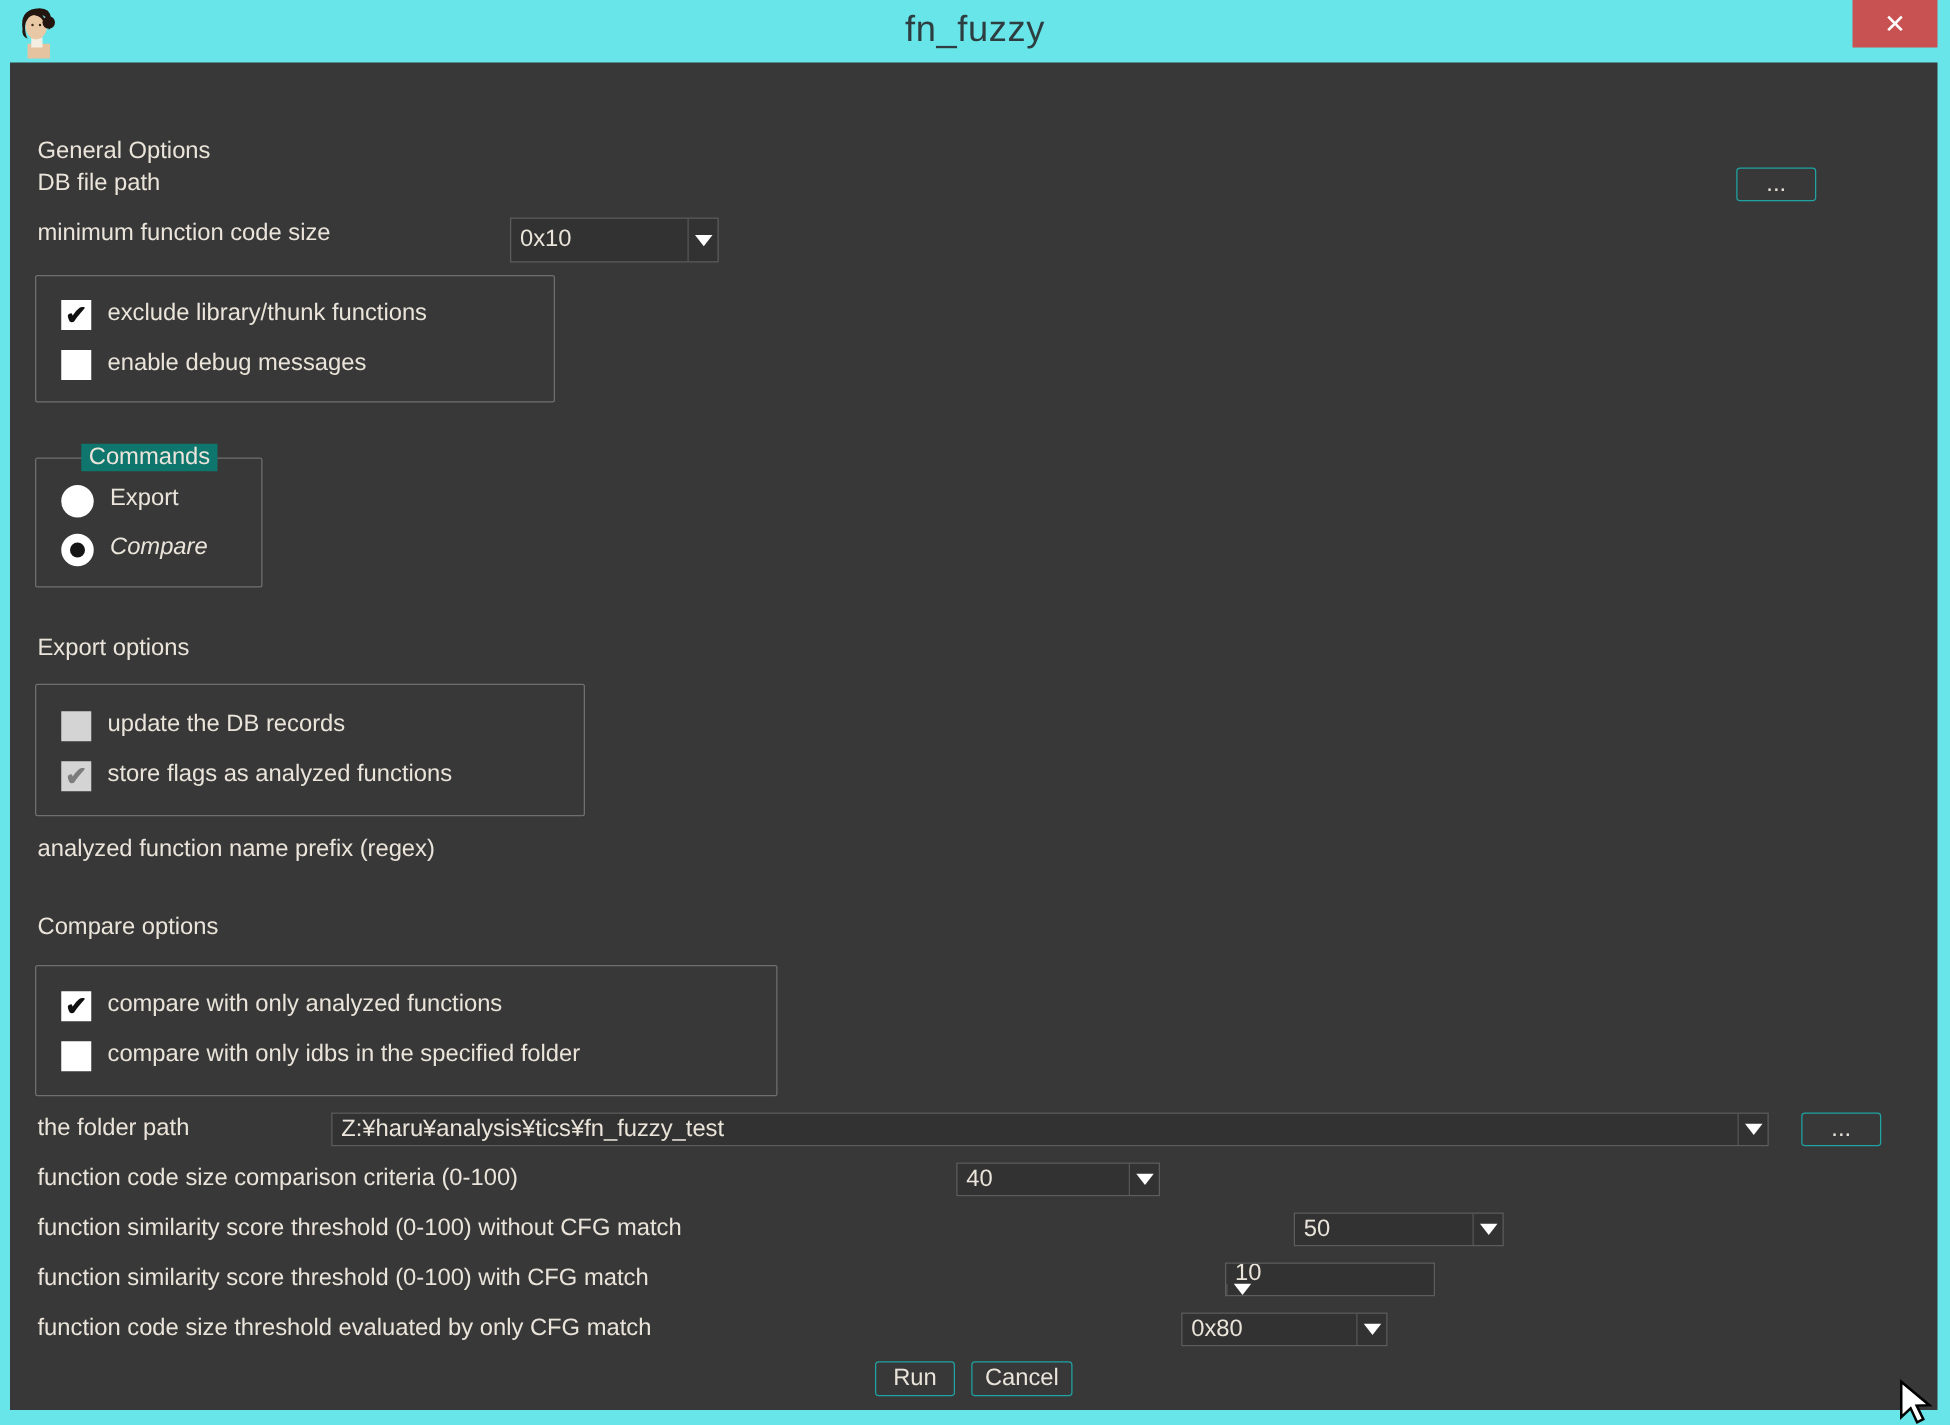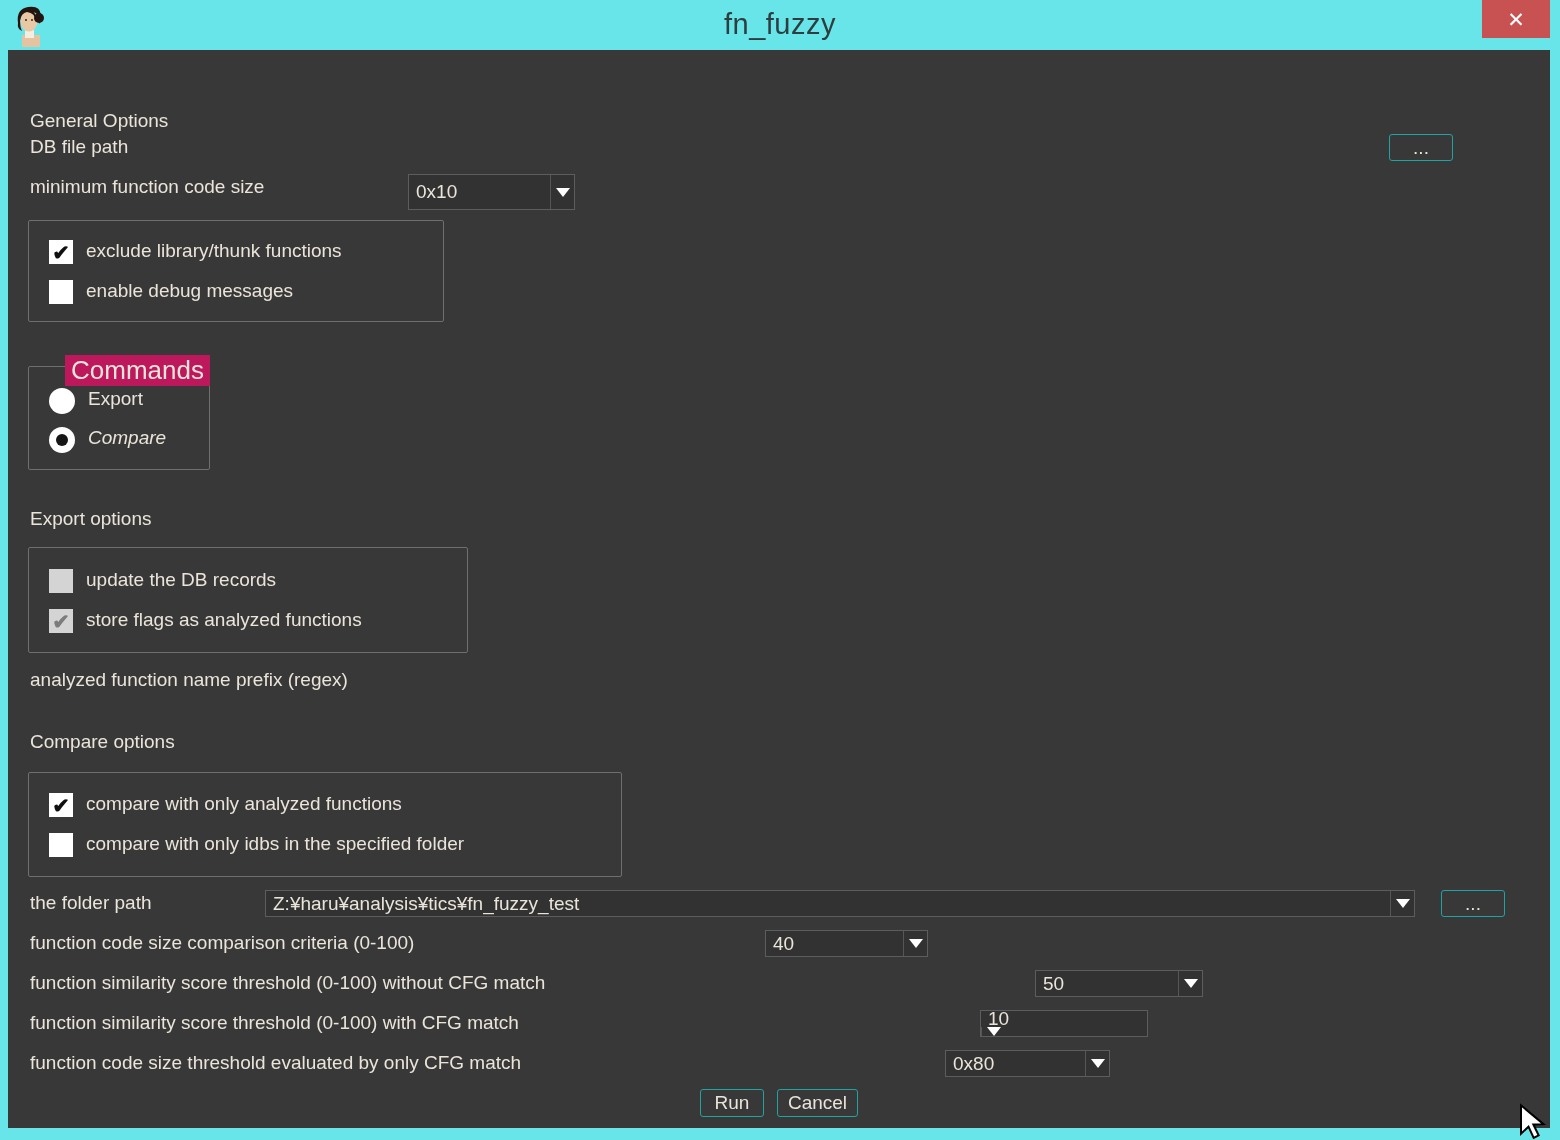--- a/index.html
+++ b/index.html
@@ -53,22 +53,22 @@
   
   .tealbtn {
     position:absolute; background:transparent; border:1px solid #1fa3a3;
     border-radius:3px; color:#e9e3da; font-size:19px;
     display:flex; align-items:center; justify-content:center;
     font-family:"Liberation Sans", sans-serif;
   }
   
   .groupbox { position:absolute; border:1px solid #6f6f6f; border-radius:2px; }
   .legend {
-    position:absolute; top:-12px; left:38px; background:#be185d;
-    padding:0 6px; font-size:26px; color:#eae4da;
+    position:absolute; top:-12px; left:38px; background:#0f766e;
+    padding:0 6px; font-size:19px; color:#eae4da;
   }
   
   .cb-row { position:absolute; left:20px; height:26px; display:flex; align-items:flex-start; }
   .checkbox {
     width:24px; height:24px; background:#ffffff; flex:0 0 auto;
     display:flex; align-items:center; justify-content:center;
   }
   .checkbox.checked::after { content:"\2714"; color:#101010; font-size:21px; font-weight:bold; line-height:1; }
   .checkbox.disabled { background:#d4d4d4; }
   .checkbox.disabled.checked::after { color:#7c7c7c; }

